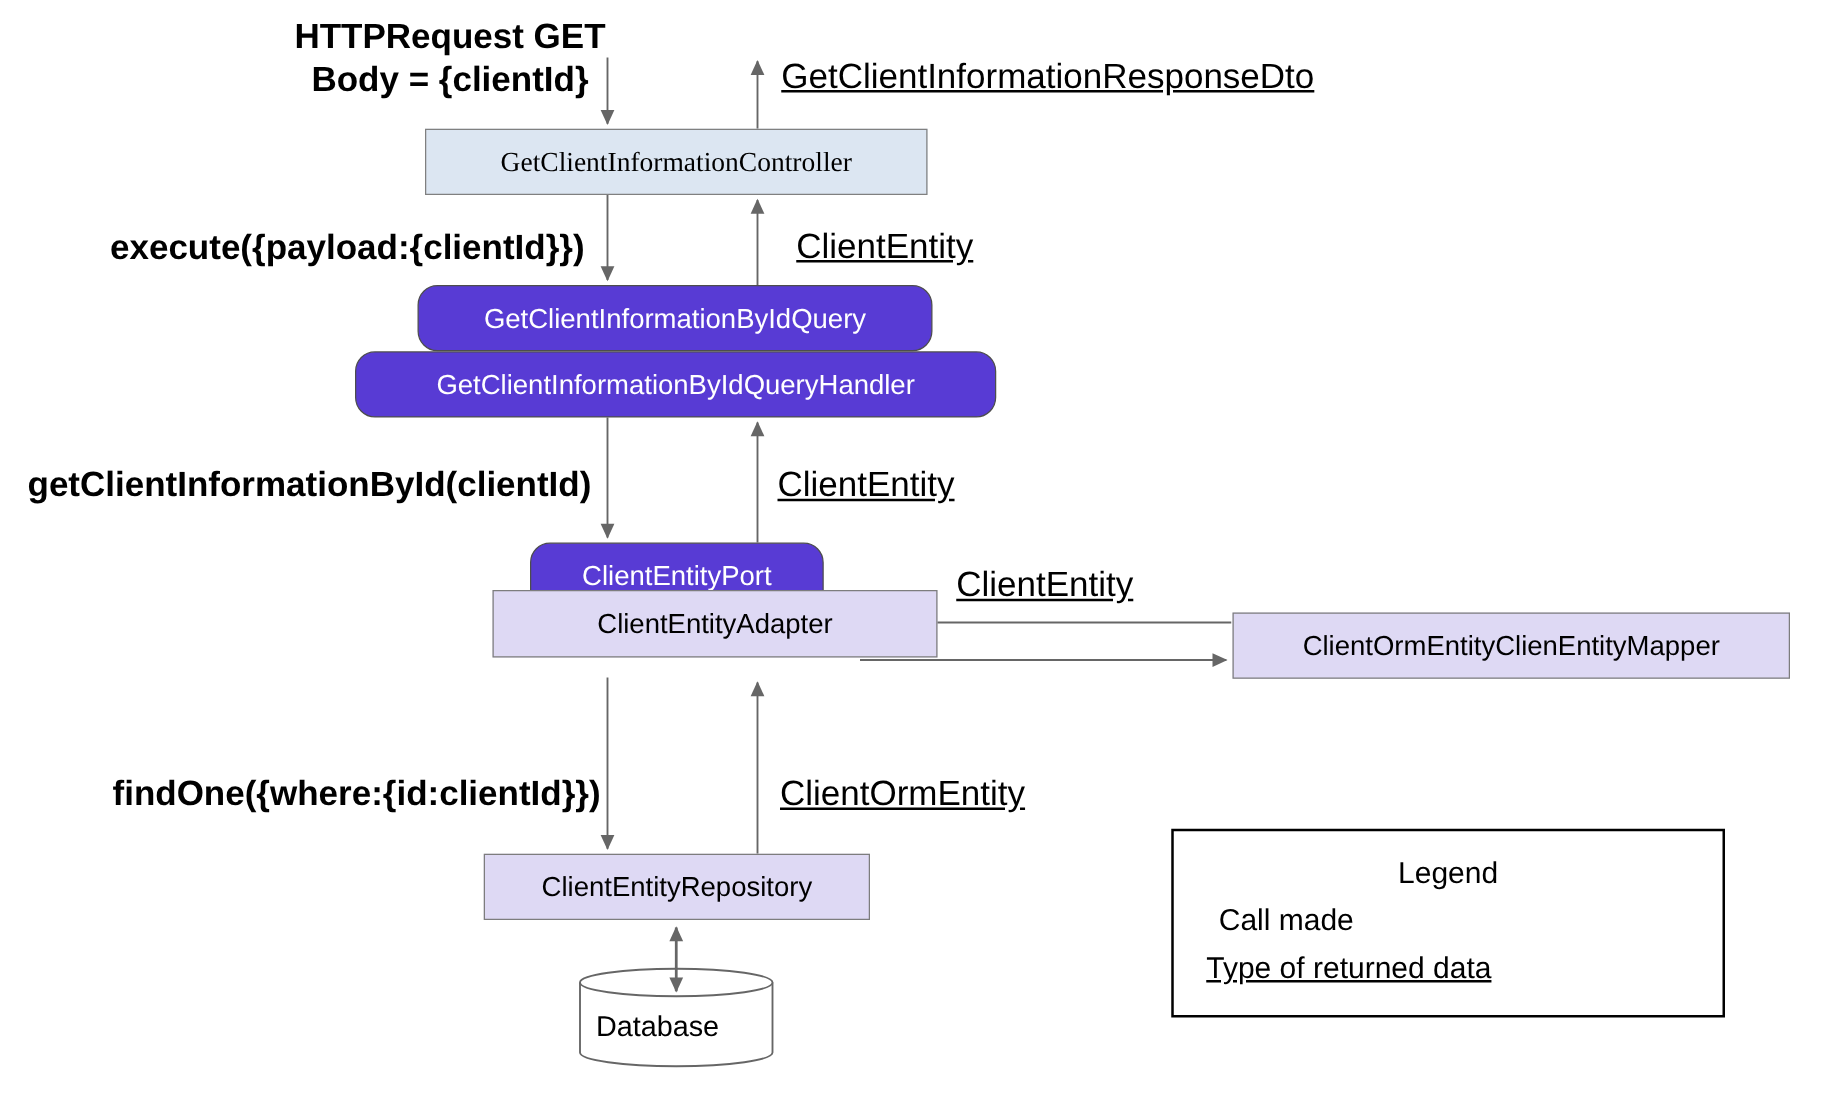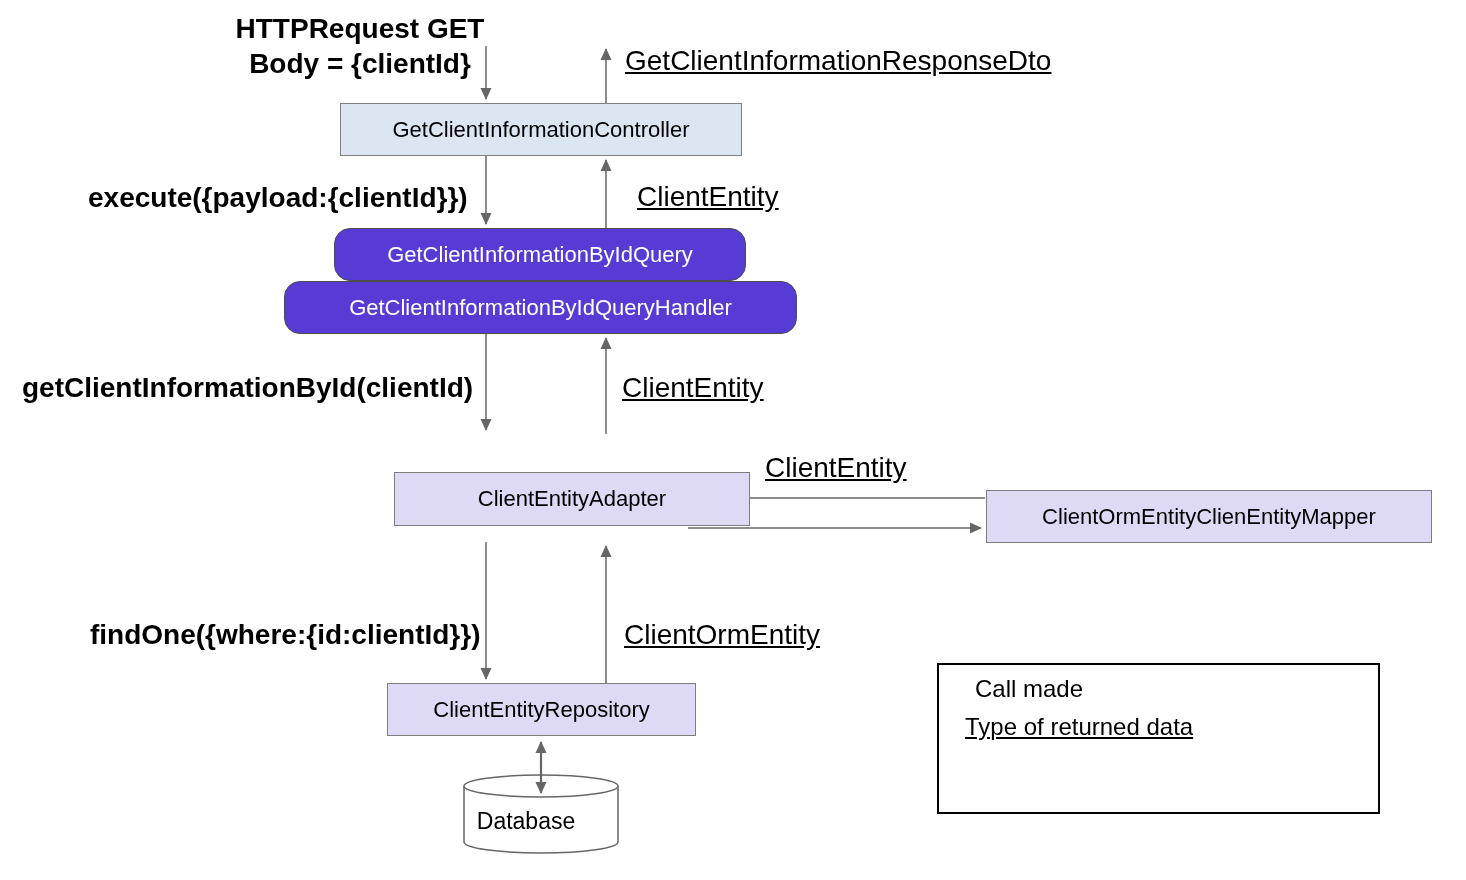--- a/index.html
+++ b/index.html
@@ -99,23 +99,24 @@
     <line class="wire" x1="606" y1="228" x2="606" y2="160" marker-end="url(#ah)"></line>
     <line class="wire" x1="606" y1="434" x2="606" y2="338" marker-end="url(#ah)"></line>
     <line class="wire" x1="606" y1="683" x2="606" y2="546" marker-end="url(#ah)"></line>
 
     <line class="wire" x1="985" y1="498" x2="692" y2="498" marker-end="url(#ah)"></line>
     <line class="wire" x1="688" y1="528" x2="981" y2="528" marker-end="url(#ah)"></line>
 
     <line class="wire thick" x1="541" y1="742" x2="541" y2="793" marker-start="url(#ah)" marker-end="url(#ah)"></line>
   </svg>
 
-  <div class="node blue" style="left:340px; top:103px; width:402px; height:53px;">GetClientInformationController</div>
+  <div class="node blue" style="left:340px; top:103px; width:402px; height:53px;font-family:Liberation Serif, serif;">GetClientInformationController</div>
   <div class="node purple" style="left:334px; top:228px; width:412px; height:53px;">GetClientInformationByIdQuery</div>
   <div class="node purple" style="left:284px; top:281px; width:513px; height:53px;">GetClientInformationByIdQueryHandler</div>
+  <div class="node purple" style="left:424px; top:434px; width:235px; height:54px;">ClientEntityPort</div>
   <div class="node lavender" style="left:394px; top:472px; width:356px; height:54px;">ClientEntityAdapter</div>
   <div class="node lavender" style="left:986px; top:490px; width:446px; height:53px;text-align:center;">ClientOrmEntityClienEntityMapper</div>
   <div class="node lavender" style="left:387px; top:683px; width:309px; height:53px;">ClientEntityRepository</div>
 
   <div class="db-label">Database</div>
 
   <div class="lbl center2" style="left:230px; top:11px; width:260px;">
     <div>HTTPRequest GET</div>
     <div>Body = {clientId}</div>
   </div>
@@ -123,17 +124,18 @@
   <div class="lbl call" style="left:22px;  top:372px;">getClientInformationById(clientId)</div>
   <div class="lbl call" style="left:90px;  top:619px;">findOne({where:{id:clientId}})</div>
 
   <div class="lbl ret" style="left:625px; top:45px;">GetClientInformationResponseDto</div>
   <div class="lbl ret" style="left:637px; top:181px;">ClientEntity</div>
   <div class="lbl ret" style="left:622px; top:372px;">ClientEntity</div>
   <div class="lbl ret" style="left:765px; top:452px;">ClientEntity</div>
   <div class="lbl ret" style="left:624px; top:619px;">ClientOrmEntity</div>
 
   <div class="legend">
+    <div class="legend-title">Legend</div>
     <div class="legend-call">Call made</div>
     <div class="legend-ret">Type of returned data</div>
   </div>
 
 </div>
 
 </body></html>

